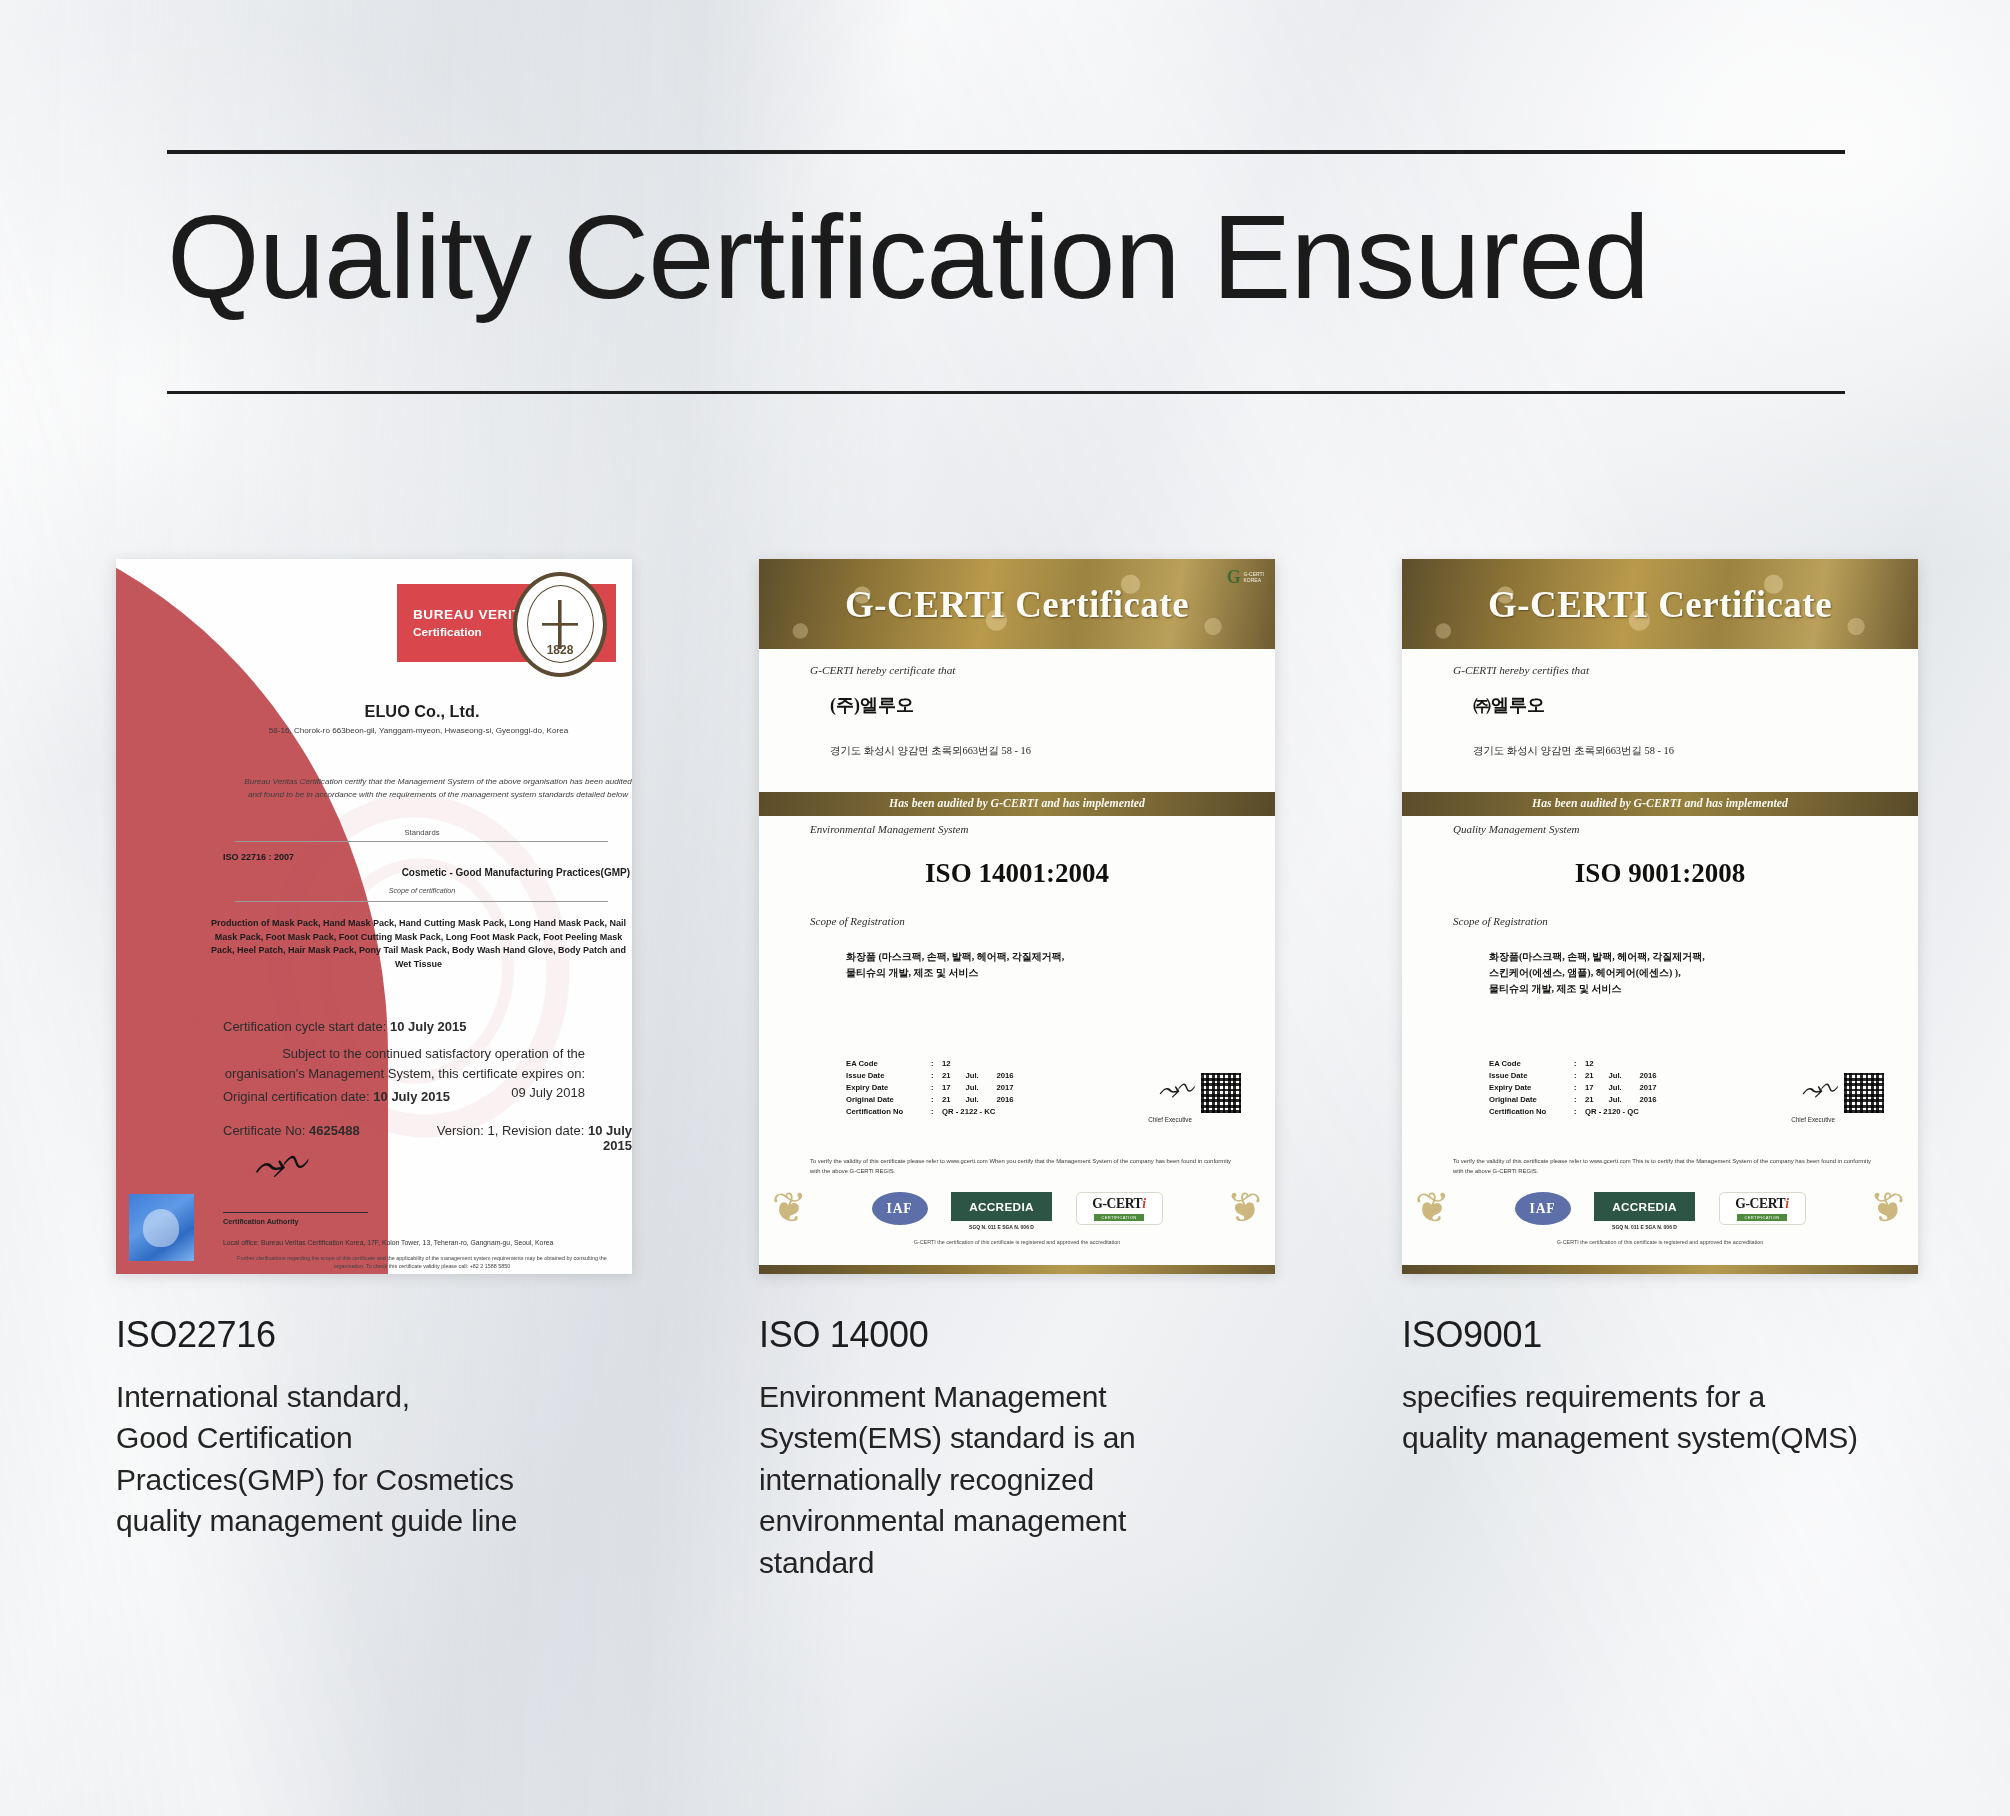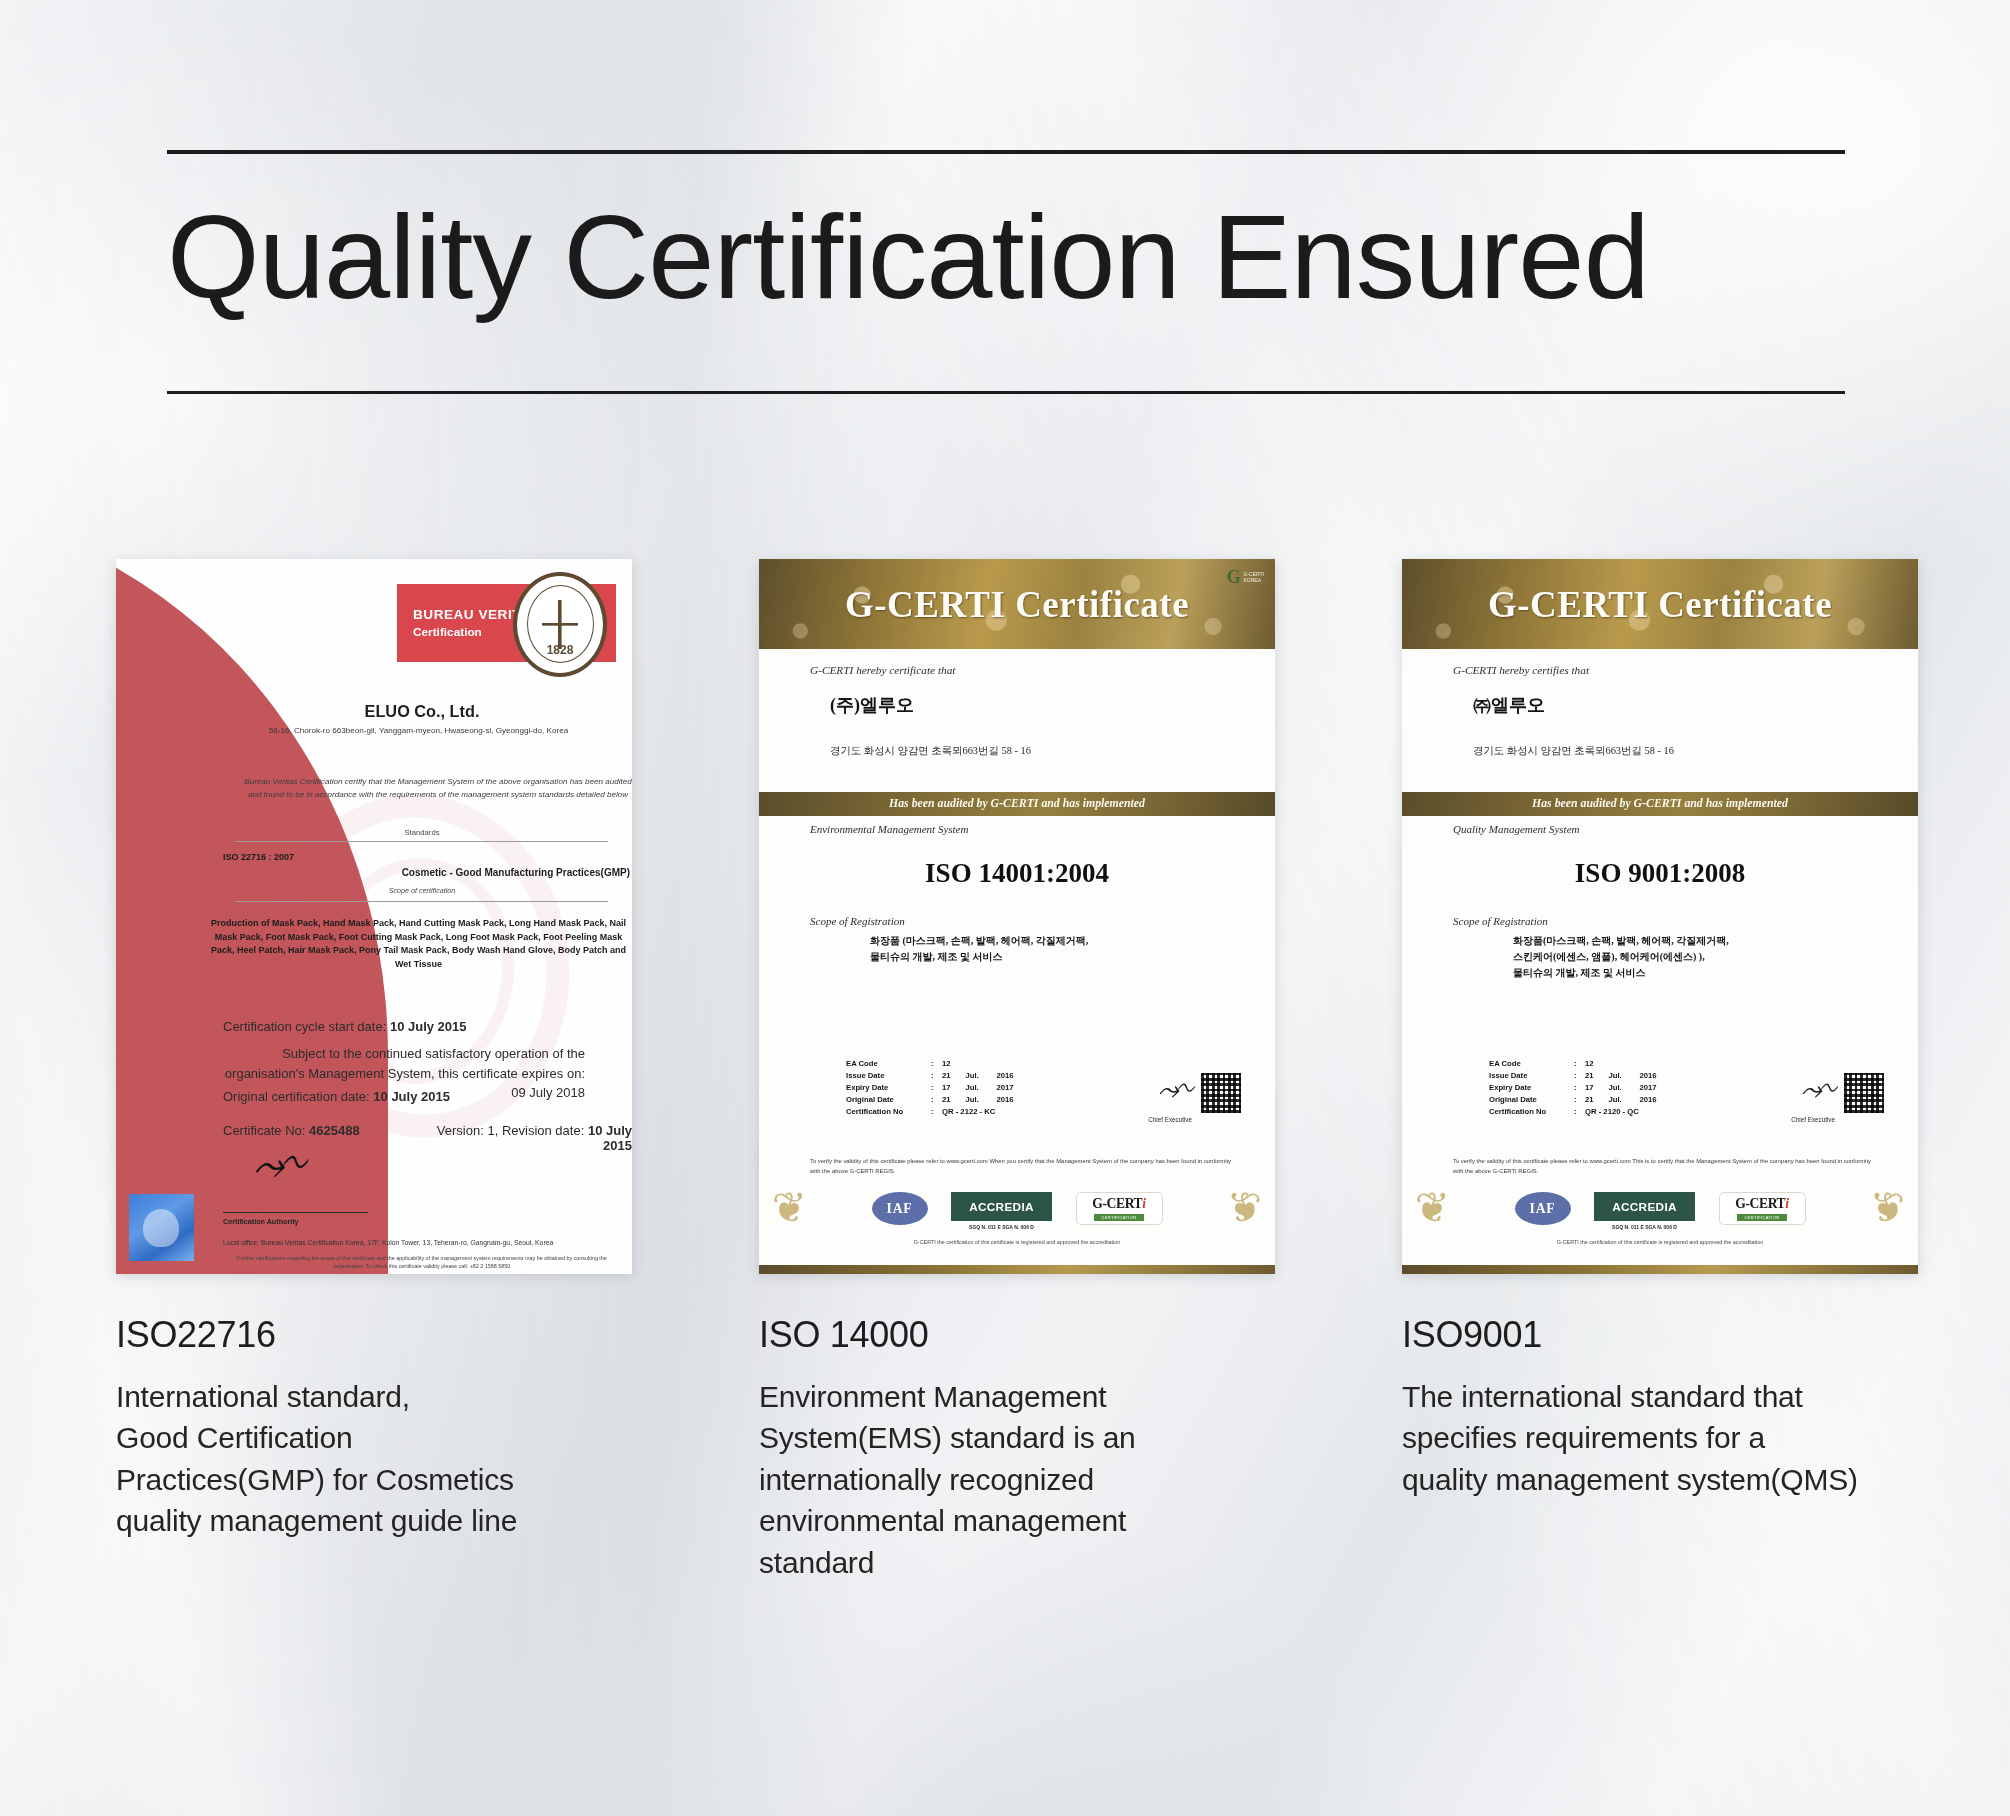--- a/index.html
+++ b/index.html
@@ -306,24 +306,23 @@
     text-align: center;
     font-family: "Liberation Serif", serif;
     font-size: 27px; font-weight: 700; color: #101010;
   }
   .gc-scope-lbl {
     position: absolute; left: 51px; top: 356px;
     font-family: "Liberation Serif", serif;
     font-style: italic; font-size: 11px; color: #2b2b2b;
   }
   .gc-scope {
-    position: absolute; left: 87px; top: 374px; width: 380px;
+    position: absolute; left: 87px; top: 390px; width: 380px;
     font-size: 10px; line-height: 1.6; color: #141414; font-weight: 700;
     font-family: "Liberation Serif", serif;
-    margin-left: 24px;
   }
   .gc-data {
     position: absolute; left: 87px; top: 499px;
     font-size: 7.7px; color: #141414; font-weight: 700;
   }
   .gc-data table { border-collapse: collapse; }
   .gc-data td { padding: 1.4px 0; white-space: nowrap; }
   .gc-data td.k { width: 85px; }
   .gc-data td.c { width: 11px; }
   .gc-data td.d { width: 23.5px; text-align: left; }
@@ -696,21 +695,20 @@
           </div>
         </div>
 
         <div class="gc-note">G-CERTI  the certification of this certificate is registered and approved the accreditation</div>
         <div class="gc-footbar"></div>
       </div>
 
       <div class="caption">
         <div class="caption-title">ISO9001</div>
         <div class="caption-body">
-          <span>The international standard that</span>
           <span>specifies requirements for a</span>
           <span>quality management system(QMS)</span>
         </div>
       </div>
     </div>
 
   </div>
 </div>
 
 

